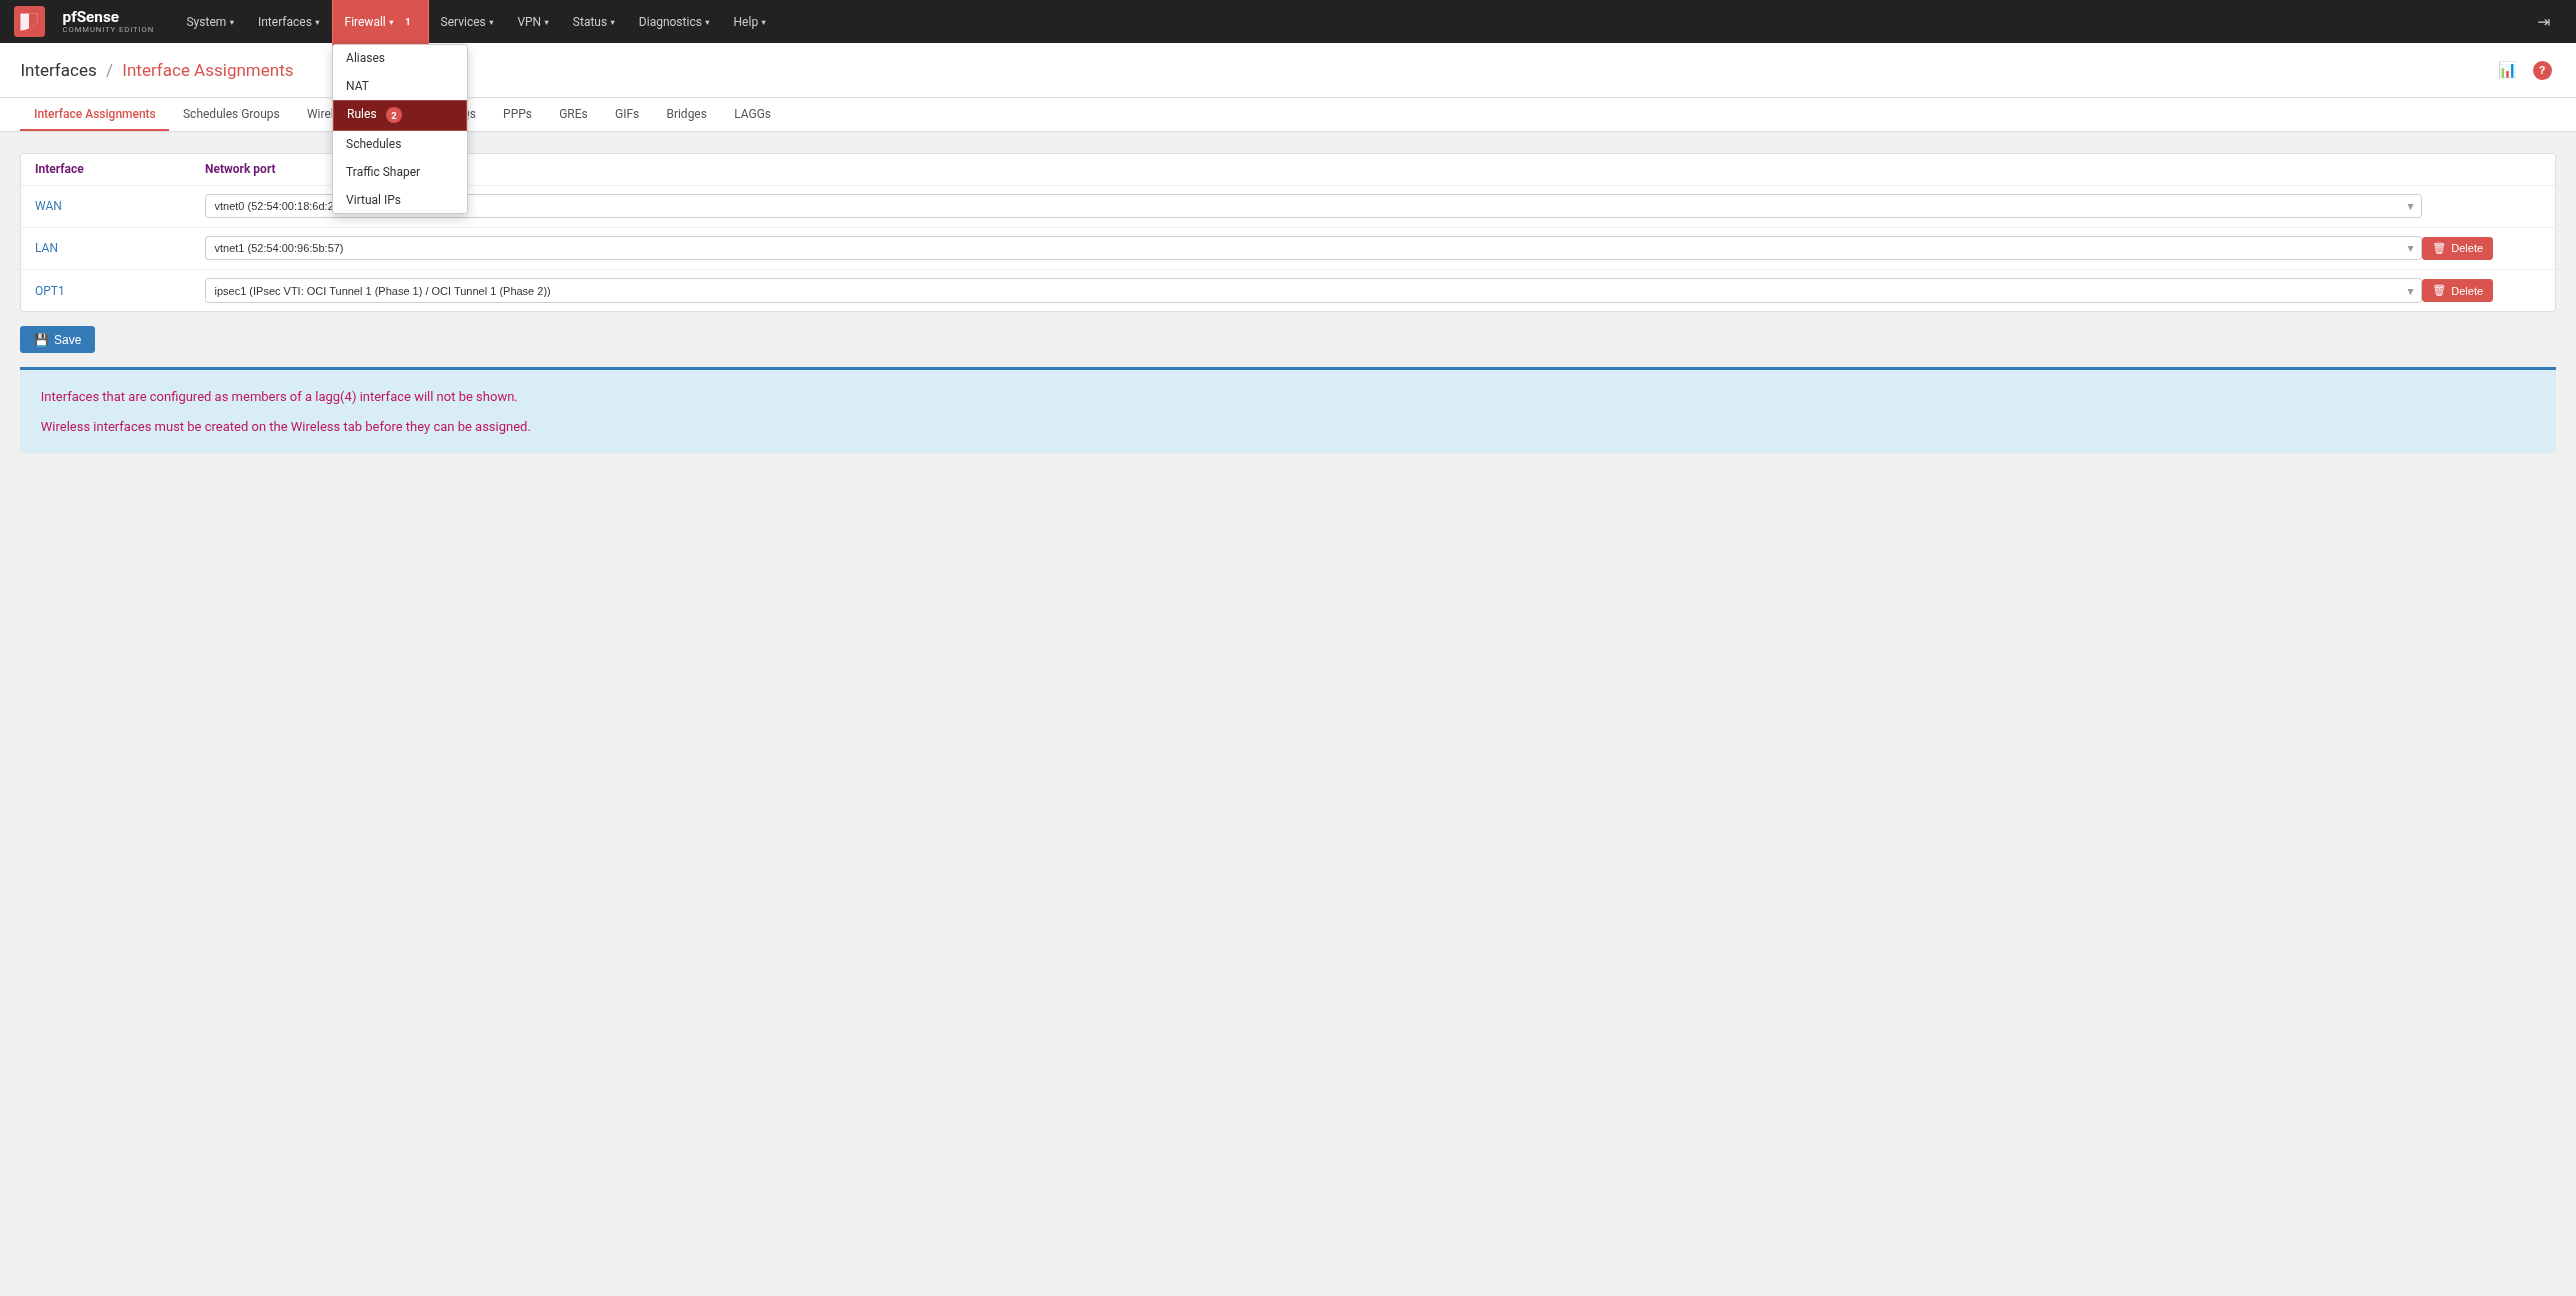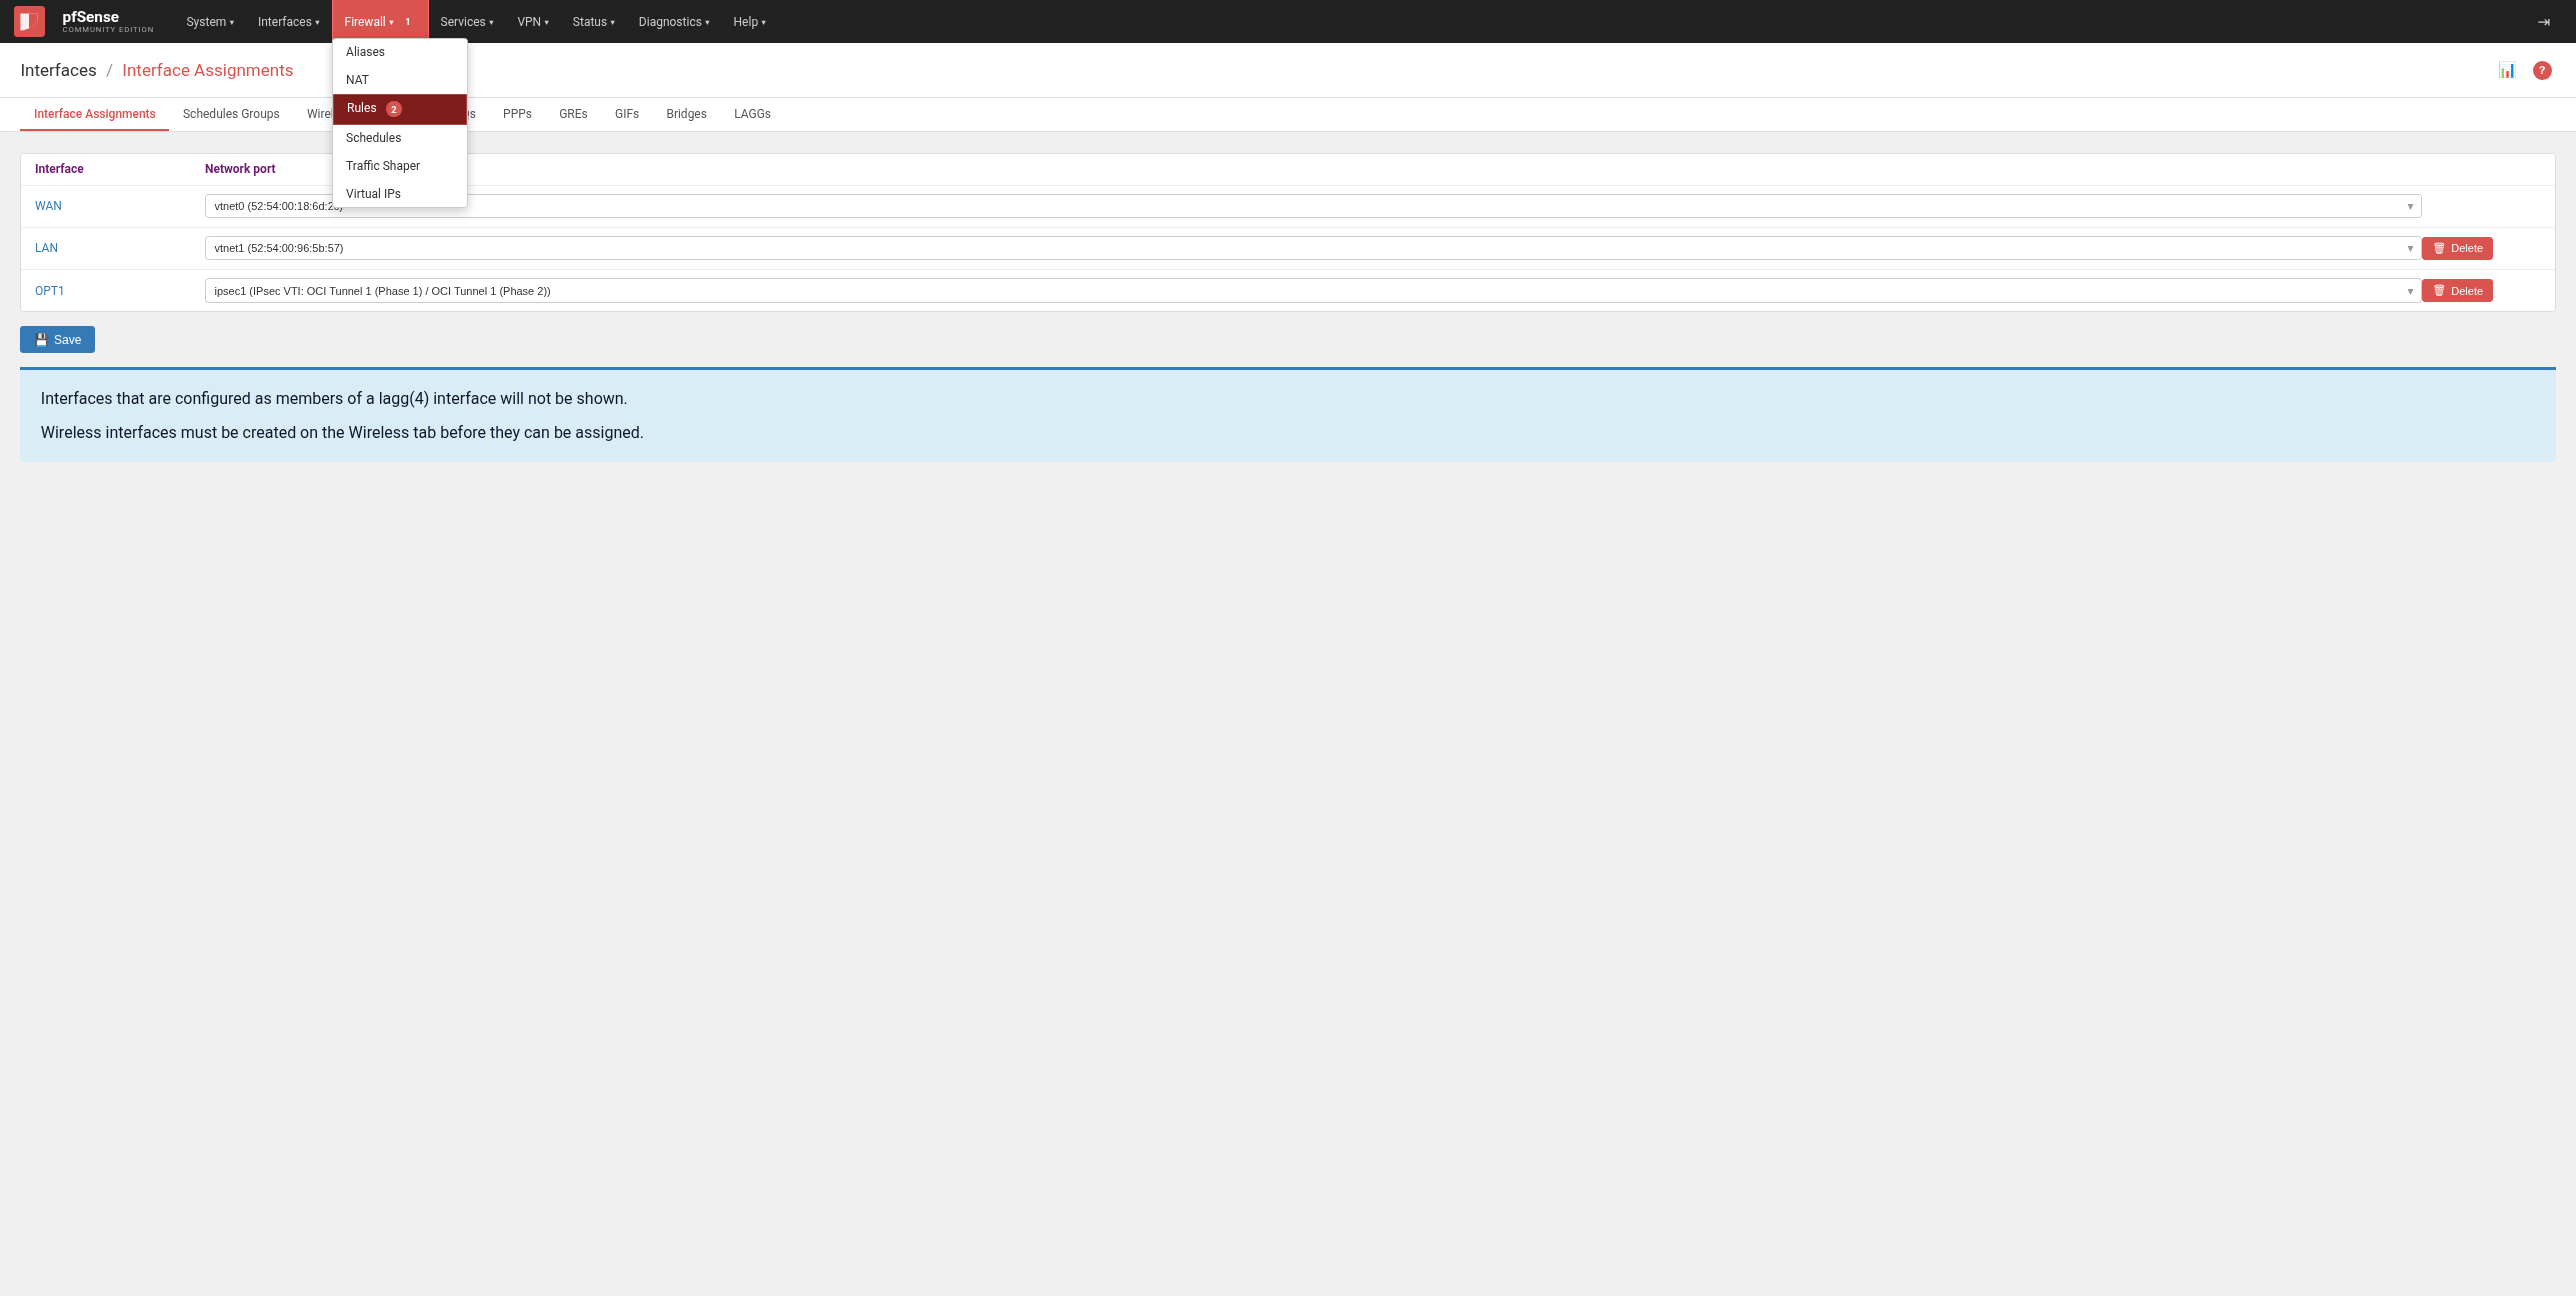--- a/index.html
+++ b/index.html
@@ -68,21 +68,21 @@
       color: white;
       border: 1.7px solid #ff6b6b;
     }
     .nav-item .caret { font-size: 8.5px; }
     .nav-right { margin-left: auto; }
     .nav-right .nav-item { color: #ccc; }
 
     
     .firewall-dropdown {
       position: absolute;
-      top: 44px;
+      top: 50px;
       background: white;
       border: 0.9px solid #ccc;
       border-radius: 3.4px;
       min-width: 136px;
       z-index: 200;
       box-shadow: 0 3.4px 10.2px rgba(0,0,0,0.2);
     }
     .firewall-menu-item {
       padding: 6.8px 13.6px;
       cursor: pointer;
@@ -248,22 +248,22 @@
 
     
     .info-box {
       background: #d9edf7;
       border-top: 3.4px solid #337ab7;
       border-radius: 0 0 3.4px 3.4px;
       padding: 17px 20.4px;
       margin-top: 6.8px;
     }
     .info-text {
-      color: #0f172a;
-      font-size: 16px;
+      color: #be185d;
+      font-size: 13px;
       margin-bottom: 10.2px;
       line-height: 1.5;
     }
     .info-text:last-child { margin-bottom: 0; }
 
     
     .firewall-nav-wrapper {
       position: relative;
     }
   </style>

